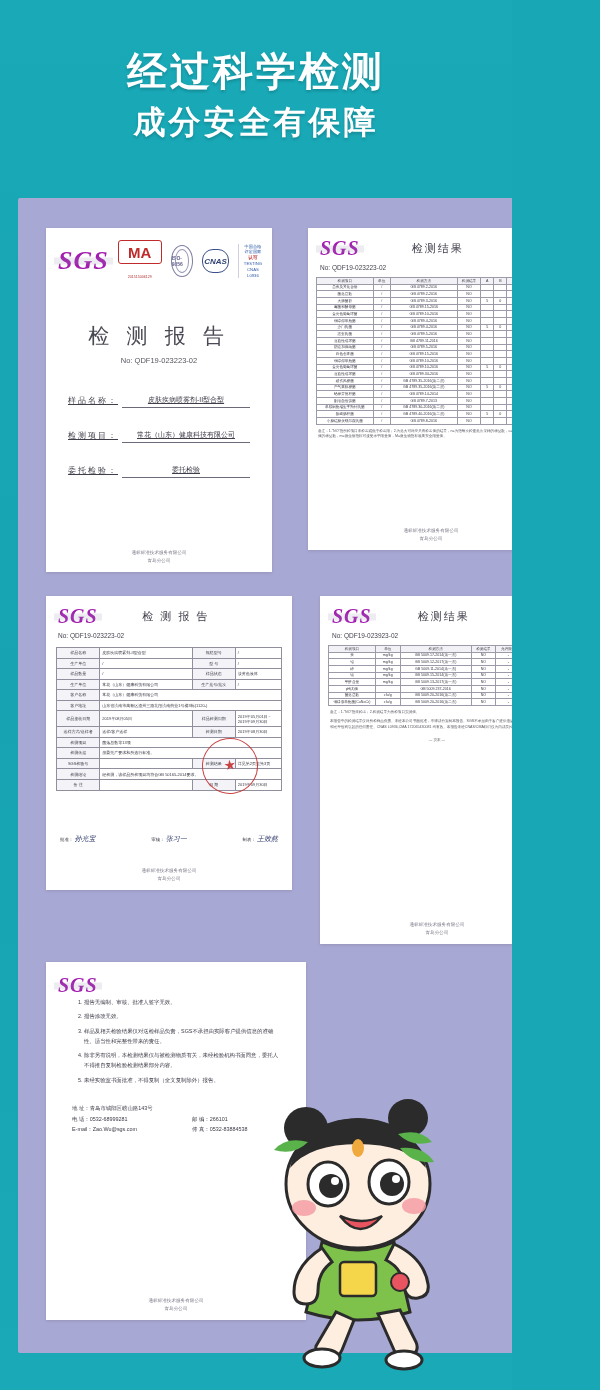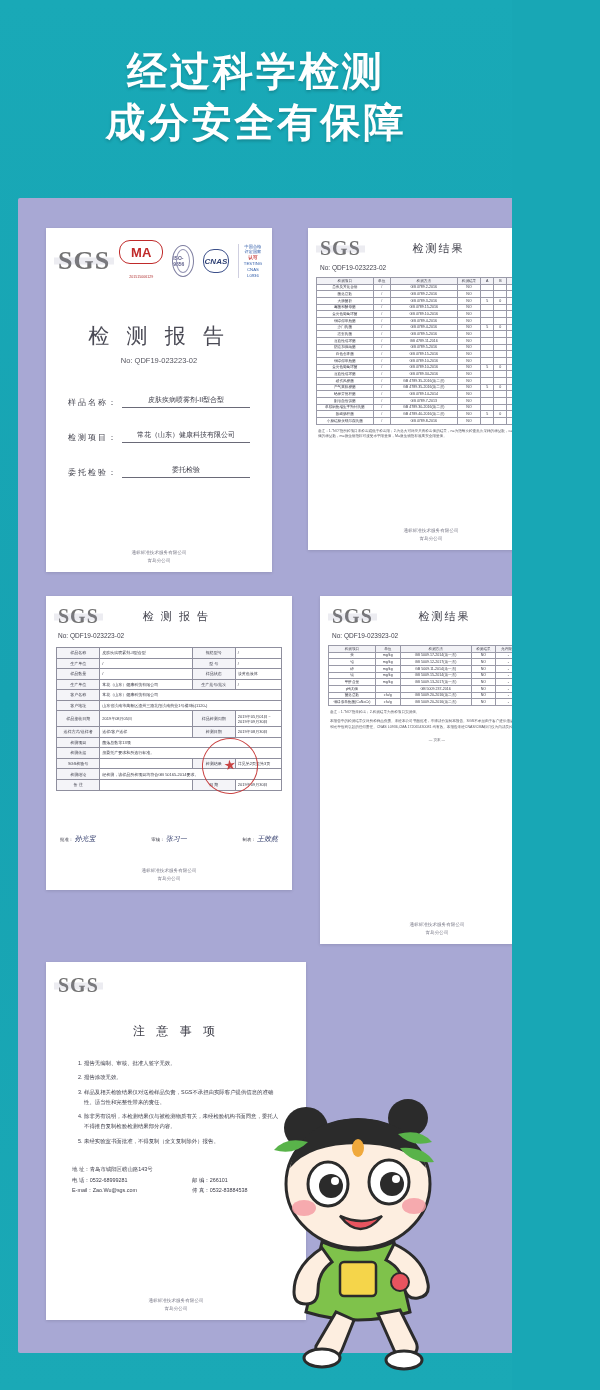--- a/index.html
+++ b/index.html
@@ -28,21 +28,21 @@
     color: #ffffff;
     font-weight: bold;
     letter-spacing: 3px;
     text-shadow: 0 2px 3px rgba(0,0,0,0.18);
   }
   .headline .line1 {
     font-size: 40px;
     line-height: 50px;
   }
   .headline .line2 {
-    font-size: 40px;
+    font-size: 32px;
     line-height: 52px;
   }
   
   .panel {
     position: absolute;
     left: 18px;
     top: 198px;
     width: 564px;
     height: 1155px;
     background: #a8a8d4;
@@ -58,21 +58,22 @@
   .doc-1 { left: 28px;  top: 30px;  width: 226px; height: 344px; }
   .doc-2 { left: 290px; top: 30px;  width: 246px; height: 322px; }
   .doc-3 { left: 28px;  top: 398px; width: 246px; height: 294px; }
   .doc-4 { left: 302px; top: 398px; width: 234px; height: 348px; }
   .doc-5 { left: 28px;  top: 764px; width: 260px; height: 358px; }
 
   
   .sgs {
     font-family: "Liberation Serif", serif;
     font-weight: bold;
-    color: #737373;
+    font-style: italic;
+    color: #a21caf;
     letter-spacing: 1px;
     position: relative;
     display: inline-block;
   }
   .sgs::after {
     content: "";
     position: absolute;
     left: -4px; right: -4px; top: 50%;
     height: 7px;
     background: rgba(150,150,175,0.18);
@@ -83,23 +84,23 @@
 
   .cert-header {
     display: flex;
     align-items: center;
     gap: 9px;
     padding: 12px 10px 6px 12px;
   }
   .cert-mark {
     width: 42px; height: 22px;
     border: 1px solid #c02a2a;
-    border-radius: 11px;
+    border-radius: 3px;
     color: #c02a2a;
-    font-size: 13px;
+    font-size: 15px;
     font-weight: bold;
     display: flex;
     align-items: center;
     justify-content: center;
     letter-spacing: 0;
   }
   .mark-wrap { text-align: center; }
   .mark-wrap .mark-code { font-size: 3.6px; color: #b03030; letter-spacing: 0; }
 
   .circle-seal {
@@ -152,24 +153,24 @@
     font-family: "Liberation Serif", serif;
   }
   .doc-no {
     text-align: center;
     font-size: 7.5px;
     color: #55555f;
     margin-bottom: 30px;
   }
   .field-row {
     display: flex;
-    align-items: flex-end;
     font-size: 8px;
     color: #3f3f4a;
     margin: 0 22px 22px 22px;
+    text-decoration: underline;
   }
   .field-label { white-space: nowrap; letter-spacing: 2px; }
   .field-value {
     flex: 1;
     border-bottom: 0.8px solid #6a6a78;
     text-align: center;
     font-size: 7px;
     padding-bottom: 2px;
     margin-left: 4px;
     color: #3a3a46;
@@ -805,21 +806,20 @@
       <div class="doc-footer">
         <span>通标标准技术服务有限公司</span><br>
         <span>青岛分公司</span>
       </div>
     </div>
 
     <div class="doc doc-5">
       <div class="cert-header" style="padding-bottom:0">
         <span class="sgs sgs-sm">SGS</span>
       </div>
-      <div class="notice-title">注 意 事 项</div>
       <ol class="notes" id="doc5-notes">
           <li>报告无编制、审核、批准人签字无效。</li>
           <li>报告涂改无效。</li>
           <li>样品及相关检验结果仅对送检样品负责，SGS不承担由实际客户提供信息的准确性、适当性和完整性带来的责任。</li>
           <li>除非另有说明，本检测结果仅与被检测物质有关，未经检验机构书面同意，委托人不得推自复制检验检测结果部分内容。</li>
           <li>未经实验室书面批准，不得复制（全文复制除外）报告。</li>
         </ol>
       <div class="contact" id="doc5-contact">
           <div class="row">
             <span class="c1">地    址：青岛市城阳区崂山路143号</span>

